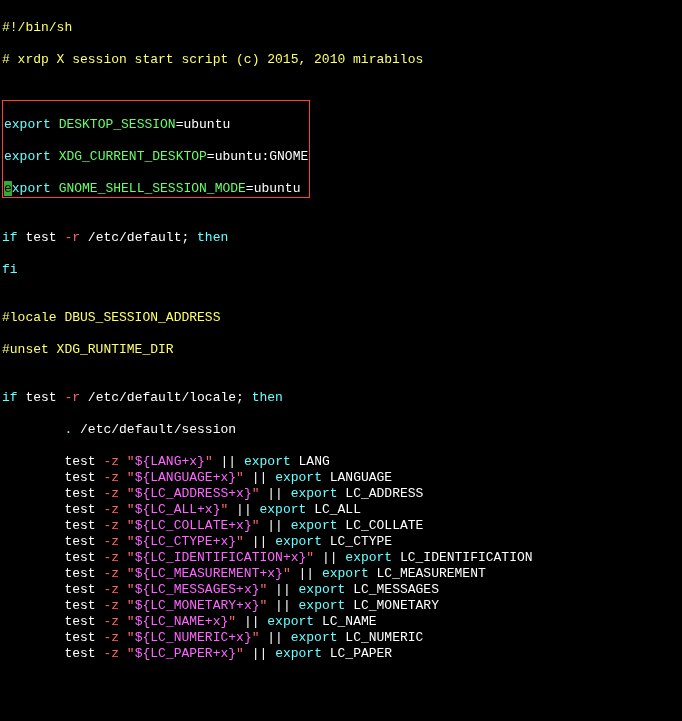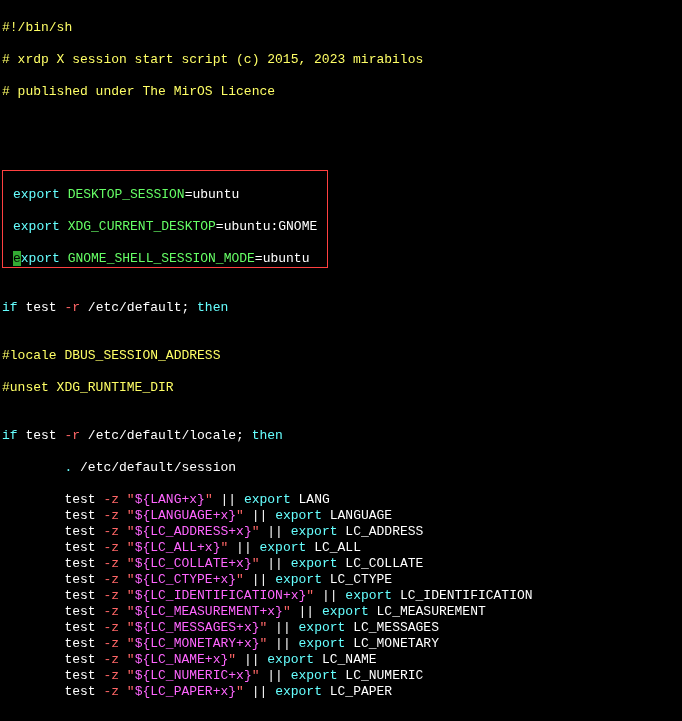--- a/index.html
+++ b/index.html
@@ -21,43 +21,42 @@
   .line { display: block; }
   .c-comment   { color: #ffff66; }      
   .c-cyan      { color: #66ffff; }      
   .c-green     { color: #66ff66; }      
   .c-red       { color: #ff6666; }      
   .c-magenta   { color: #ff66ff; }      
   .c-white     { color: #ffffff; }      
   .box1 {
     border: 1px solid #ff4040;
     display: inline-block;
-    padding: 0 10px;
-    margin-top: 38px;
+    padding: 0 1px;
   }
   .cursor-cell {
     background: #33aa33;
     color: #000;
   }
 </style>
 </head>
 <body>
 
 <div class="editor">
 <span class="line"><span class="c-comment">#!/bin/sh</span></span>
-<span class="line"><span class="c-comment"># xrdp X session start script (c) 2015, 2023 mirabilos</span></span>
-<span class="line"><span class="c-comment"># published under The MirOS Licence</span></span>
+<span class="line"><span class="c-comment"># xrdp X session start script (c) 2015, 2010 mirabilos</span></span>
 <span class="line"><span></span></span>
 <span class="line"><span class="box1">
 <span class="c-cyan">export</span> <span class="c-green">DESKTOP_SESSION</span><span class="c-white">=ubuntu</span><br>
 <span class="c-cyan">export</span> <span class="c-green">XDG_CURRENT_DESKTOP</span><span class="c-white">=ubuntu:GNOME</span><br>
 <span class="cursor-cell">e</span><span class="c-cyan">xport </span><span class="c-green">GNOME_SHELL_SESSION_MODE</span><span class="c-white">=ubuntu</span>
 </span></span>
 <span class="line"><span></span></span>
 <span class="line"><span class="c-cyan">if</span><span class="c-white"> test </span><span class="c-red">-r</span><span class="c-white"> /etc/default; </span><span class="c-cyan">then</span></span>
+<span class="line"><span class="c-cyan">fi</span></span>
 <span class="line"><span></span></span>
 <span class="line"><span class="c-comment">#locale DBUS_SESSION_ADDRESS</span></span>
 <span class="line"><span class="c-comment">#unset XDG_RUNTIME_DIR</span></span>
 <span class="line"><span></span></span>
 <span class="line"><span class="c-cyan">if</span><span class="c-white"> test </span><span class="c-red">-r</span><span class="c-white"> /etc/default/locale; </span><span class="c-cyan">then</span></span>
 <span class="line"><span>        </span><span class="c-cyan">.</span><span class="c-white"> /etc/default/session</span></span>
 <div id="lc-lines"><span class="line"><span class="c-white">        test </span><span class="c-red">-z</span><span class="c-red"> "</span><span class="c-magenta">${</span><span class="c-magenta">LANG</span><span class="c-magenta">+x</span><span class="c-magenta">}</span><span class="c-red">"</span><span class="c-white"> || </span><span class="c-cyan">export </span><span class="c-white">LANG</span></span><span class="line"><span class="c-white">        test </span><span class="c-red">-z</span><span class="c-red"> "</span><span class="c-magenta">${</span><span class="c-magenta">LANGUAGE</span><span class="c-magenta">+x</span><span class="c-magenta">}</span><span class="c-red">"</span><span class="c-white"> || </span><span class="c-cyan">export </span><span class="c-white">LANGUAGE</span></span><span class="line"><span class="c-white">        test </span><span class="c-red">-z</span><span class="c-red"> "</span><span class="c-magenta">${</span><span class="c-magenta">LC_ADDRESS</span><span class="c-magenta">+x</span><span class="c-magenta">}</span><span class="c-red">"</span><span class="c-white"> || </span><span class="c-cyan">export </span><span class="c-white">LC_ADDRESS</span></span><span class="line"><span class="c-white">        test </span><span class="c-red">-z</span><span class="c-red"> "</span><span class="c-magenta">${</span><span class="c-magenta">LC_ALL</span><span class="c-magenta">+x</span><span class="c-magenta">}</span><span class="c-red">"</span><span class="c-white"> || </span><span class="c-cyan">export </span><span class="c-white">LC_ALL</span></span><span class="line"><span class="c-white">        test </span><span class="c-red">-z</span><span class="c-red"> "</span><span class="c-magenta">${</span><span class="c-magenta">LC_COLLATE</span><span class="c-magenta">+x</span><span class="c-magenta">}</span><span class="c-red">"</span><span class="c-white"> || </span><span class="c-cyan">export </span><span class="c-white">LC_COLLATE</span></span><span class="line"><span class="c-white">        test </span><span class="c-red">-z</span><span class="c-red"> "</span><span class="c-magenta">${</span><span class="c-magenta">LC_CTYPE</span><span class="c-magenta">+x</span><span class="c-magenta">}</span><span class="c-red">"</span><span class="c-white"> || </span><span class="c-cyan">export </span><span class="c-white">LC_CTYPE</span></span><span class="line"><span class="c-white">        test </span><span class="c-red">-z</span><span class="c-red"> "</span><span class="c-magenta">${</span><span class="c-magenta">LC_IDENTIFICATION</span><span class="c-magenta">+x</span><span class="c-magenta">}</span><span class="c-red">"</span><span class="c-white"> || </span><span class="c-cyan">export </span><span class="c-white">LC_IDENTIFICATION</span></span><span class="line"><span class="c-white">        test </span><span class="c-red">-z</span><span class="c-red"> "</span><span class="c-magenta">${</span><span class="c-magenta">LC_MEASUREMENT</span><span class="c-magenta">+x</span><span class="c-magenta">}</span><span class="c-red">"</span><span class="c-white"> || </span><span class="c-cyan">export </span><span class="c-white">LC_MEASUREMENT</span></span><span class="line"><span class="c-white">        test </span><span class="c-red">-z</span><span class="c-red"> "</span><span class="c-magenta">${</span><span class="c-magenta">LC_MESSAGES</span><span class="c-magenta">+x</span><span class="c-magenta">}</span><span class="c-red">"</span><span class="c-white"> || </span><span class="c-cyan">export </span><span class="c-white">LC_MESSAGES</span></span><span class="line"><span class="c-white">        test </span><span class="c-red">-z</span><span class="c-red"> "</span><span class="c-magenta">${</span><span class="c-magenta">LC_MONETARY</span><span class="c-magenta">+x</span><span class="c-magenta">}</span><span class="c-red">"</span><span class="c-white"> || </span><span class="c-cyan">export </span><span class="c-white">LC_MONETARY</span></span><span class="line"><span class="c-white">        test </span><span class="c-red">-z</span><span class="c-red"> "</span><span class="c-magenta">${</span><span class="c-magenta">LC_NAME</span><span class="c-magenta">+x</span><span class="c-magenta">}</span><span class="c-red">"</span><span class="c-white"> || </span><span class="c-cyan">export </span><span class="c-white">LC_NAME</span></span><span class="line"><span class="c-white">        test </span><span class="c-red">-z</span><span class="c-red"> "</span><span class="c-magenta">${</span><span class="c-magenta">LC_NUMERIC</span><span class="c-magenta">+x</span><span class="c-magenta">}</span><span class="c-red">"</span><span class="c-white"> || </span><span class="c-cyan">export </span><span class="c-white">LC_NUMERIC</span></span><span class="line"><span class="c-white">        test </span><span class="c-red">-z</span><span class="c-red"> "</span><span class="c-magenta">${</span><span class="c-magenta">LC_PAPER</span><span class="c-magenta">+x</span><span class="c-magenta">}</span><span class="c-red">"</span><span class="c-white"> || </span><span class="c-cyan">export </span><span class="c-white">LC_PAPER</span></span></div>
 
 
 

